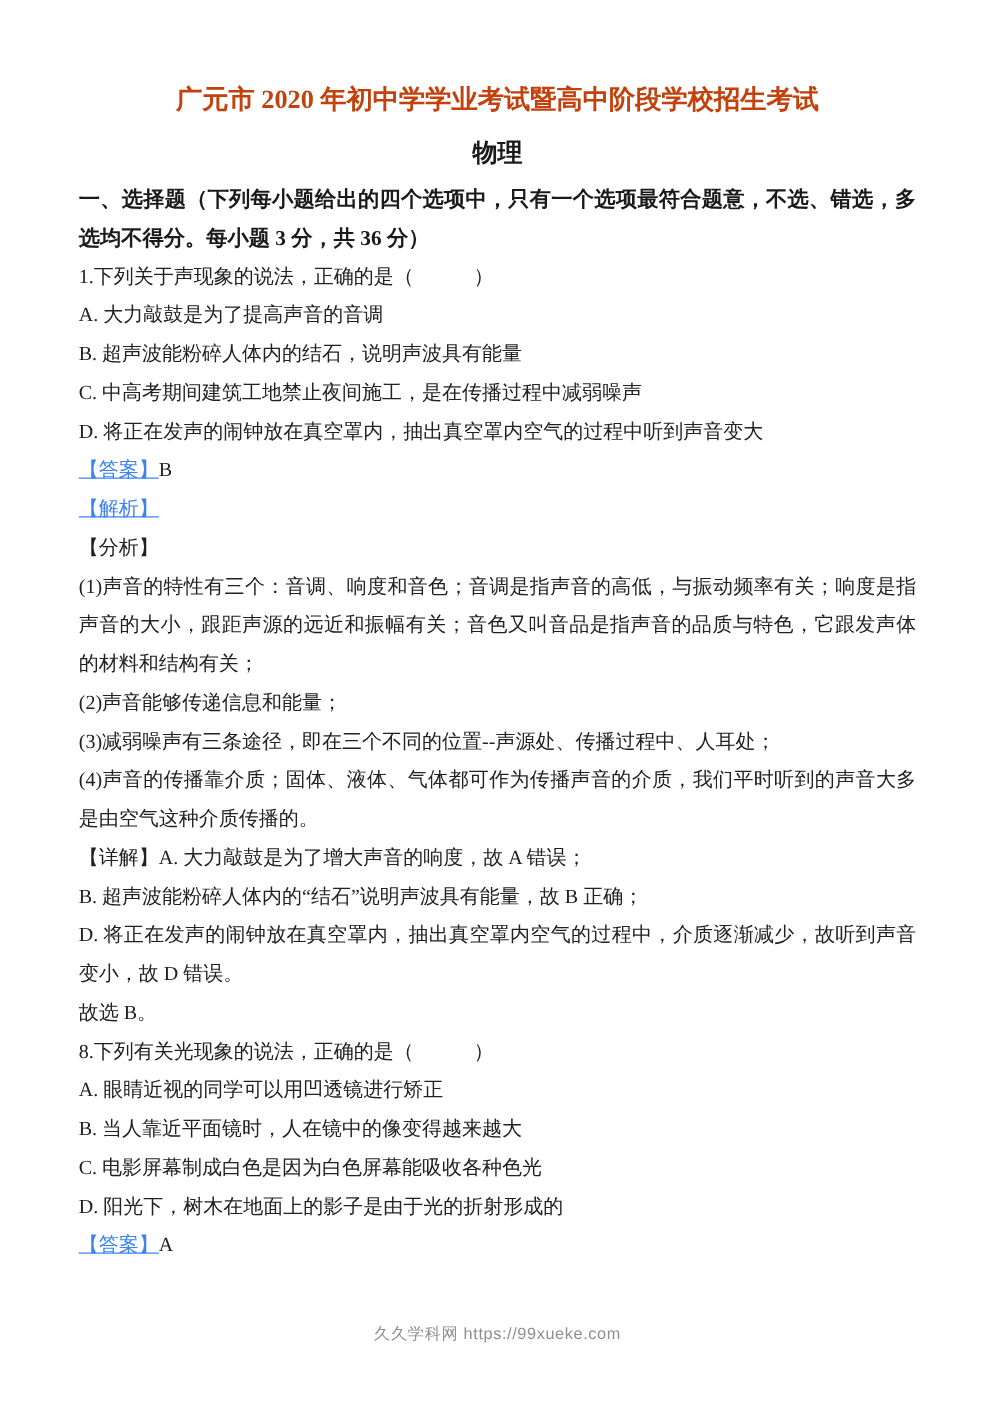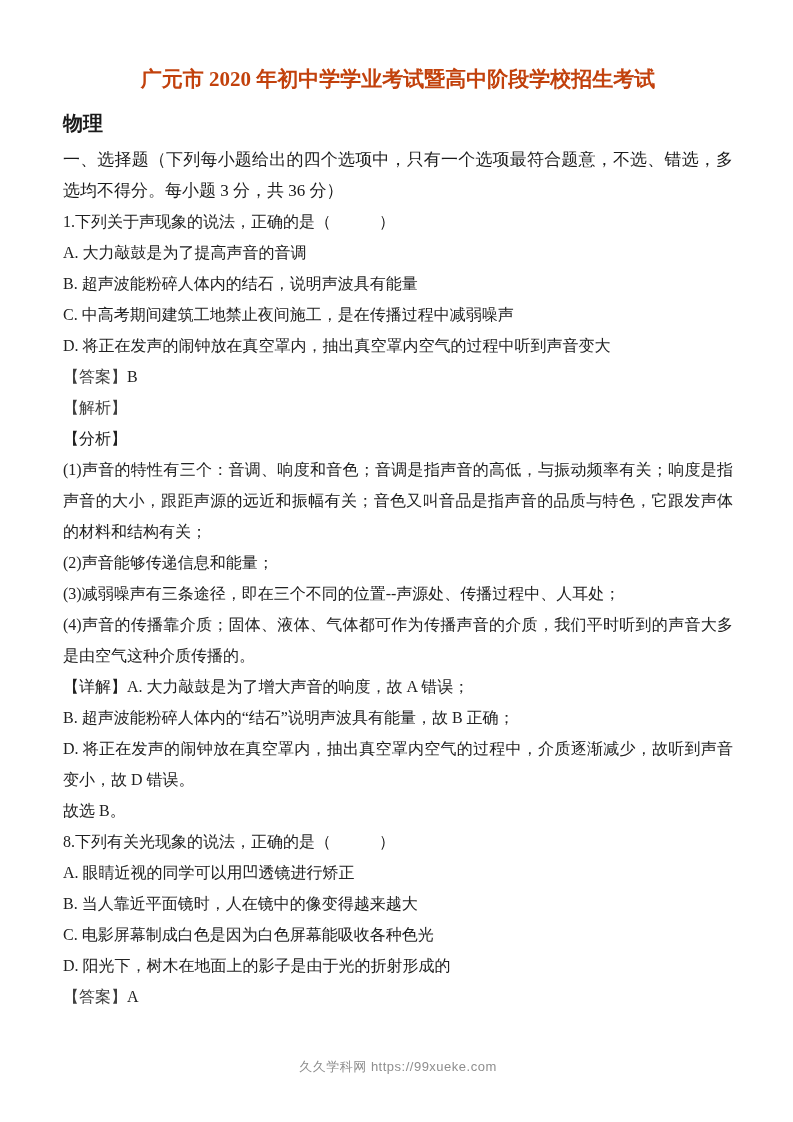--- a/index.html
+++ b/index.html
@@ -20,42 +20,44 @@
   .doc-title {
     margin: 0;
     text-align: center;
     font-weight: bold;
     font-size: 21px;
     line-height: 30px;
     color: #c2410c;
   }
   .doc-subject {
     margin: 14px 0 6px 0;
+    text-align: center;
     font-weight: bold;
     font-size: 20px;
     line-height: 30px;
     color: #1a1a1a;
   }
   .section-heading {
     margin: 0;
-    font-weight: normal;
+    font-weight: bold;
     font-size: 17px;
     line-height: 31px;
     text-align: justify;
     color: #1a1a1a;
   }
   p.line {
     margin: 0;
     font-size: 16px;
     line-height: 31px;
     text-align: justify;
     color: #212121;
   }
   .lbl-blue {
-    color: #404040;
+    color: #3b82f6;
+    text-decoration: underline;
   }
   .footer {
     margin-top: 46px;
     text-align: center;
     font-family: "Liberation Sans", "DejaVu Sans", sans-serif;
     font-size: 13px;
     color: #8e8e8e;
     letter-spacing: 0.5px;
   }
 </style>

